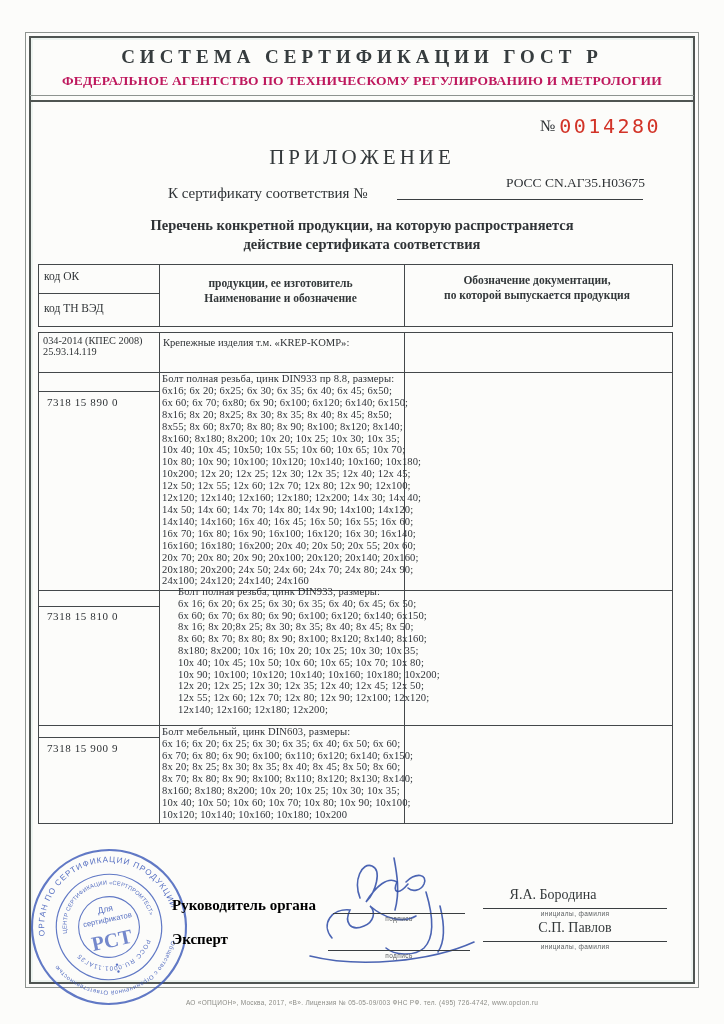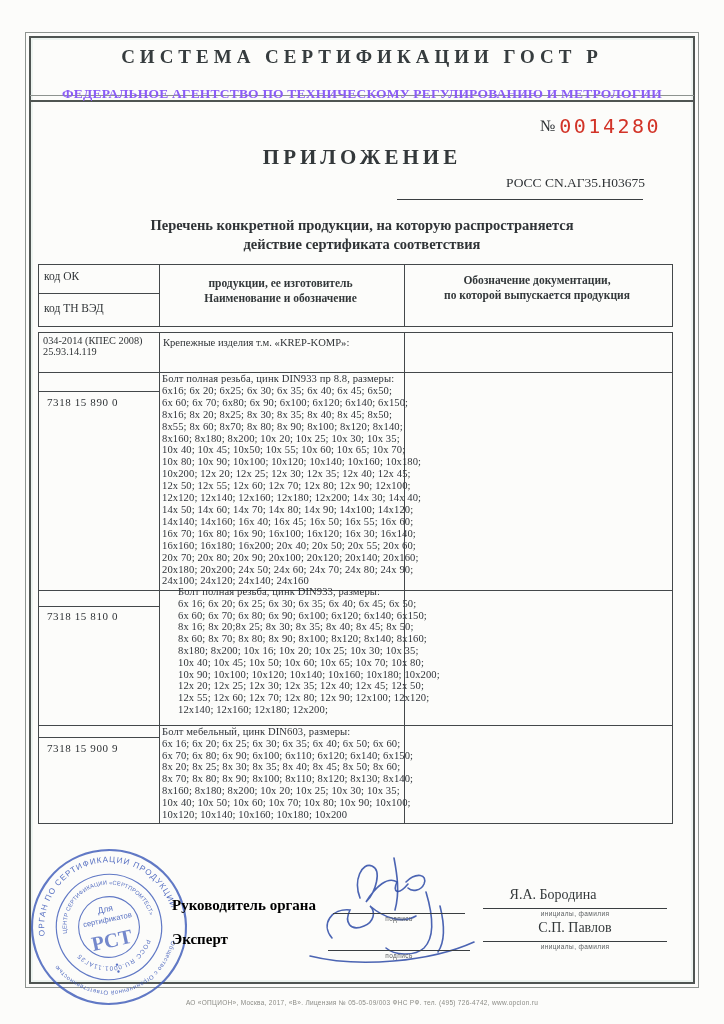--- a/index.html
+++ b/index.html
@@ -6,26 +6,26 @@
   .page{position:relative;width:724px;height:1024px;background:#fcfcfa;overflow:hidden;
         font-family:"Liberation Serif","DejaVu Serif",serif;color:#2f3336;}
   .abs{position:absolute;}
   
   .frame-outer{left:25px;top:32px;width:672px;height:954px;border:1px solid #8d938f;}
   .frame-inner{position:absolute;inset:3px;border:2px solid #4f5552;
                box-shadow:inset 0 0 0 2px rgba(150,200,185,0.14);}
   .header-rule{left:30px;top:95px;width:664px;height:4px;border-top:1px solid #8d938f;border-bottom:2px solid #4f5552;}
   .hdr1{left:26px;width:672px;top:46px;text-align:center;font-size:19px;font-weight:bold;
         letter-spacing:5px;color:#363c3e;}
-  .hdr2{left:26px;width:672px;top:86px;text-align:center;font-size:13.5px;font-weight:bold;
-        letter-spacing:0.2px;color:#8b5cf6;}
+  .hdr2{left:26px;width:672px;top:73px;text-align:center;font-size:13.5px;font-weight:bold;
+        letter-spacing:0.2px;color:#be185d;}
   .form-no{left:540px;top:114px;font-size:16px;white-space:nowrap;}
   .form-no .digits{font-family:"DejaVu Sans Mono",monospace;font-size:20px;color:#d23327;
         letter-spacing:2.5px;vertical-align:-2px;}
-  .title{left:26px;width:672px;top:145px;text-align:center;font-size:21px;font-weight:bold;
+  .title{left:26px;width:672px;top:145px;text-align:center;font-size:21px;font-weight:normal;
         letter-spacing:4px;color:#33383a;}
   .cert-label{left:168px;top:185px;font-size:15px;}
   .cert-value{left:395px;top:175px;width:250px;text-align:right;font-size:13.5px;}
   .cert-underline{left:397px;top:199px;width:246px;border-top:1px solid #3a3e41;height:0;}
   .sub1{left:26px;width:672px;top:217px;text-align:center;font-size:14.5px;font-weight:bold;}
   .sub2{left:26px;width:672px;top:236px;text-align:center;font-size:14.5px;font-weight:bold;}
   
   .tbl{border:1.5px solid #44484a;}
   .ht{left:38px;top:264px;width:633px;height:61px;}
   .dt{left:38px;top:332px;width:633px;height:490px;}
@@ -82,20 +82,21 @@
   </div>
   <div class="abs header-rule"></div>
 
   <div class="abs hdr1">СИСТЕМА СЕРТИФИКАЦИИ ГОСТ Р</div>
   <div class="abs hdr2">ФЕДЕРАЛЬНОЕ АГЕНТСТВО ПО ТЕХНИЧЕСКОМУ РЕГУЛИРОВАНИЮ И МЕТРОЛОГИИ</div>
 
   <div class="abs form-no"><span>№ </span><span class="digits">0014280</span></div>
 
   <div class="abs title">ПРИЛОЖЕНИЕ</div>
 
+  <div class="abs cert-label">К сертификату соответствия №</div>
   <div class="abs cert-value">РОСС CN.АГ35.Н03675</div>
   <div class="abs cert-underline"></div>
 
   <div class="abs sub1">Перечень конкретной продукции,  на которую распространяется</div>
   <div class="abs sub2">действие сертификата соответствия</div>
 
   <div class="abs tbl ht">
     <div class="vline" style="left:120px;"></div>
     <div class="vline" style="left:365px;"></div>
     <div class="hline c1line" style="top:28px;"></div>

